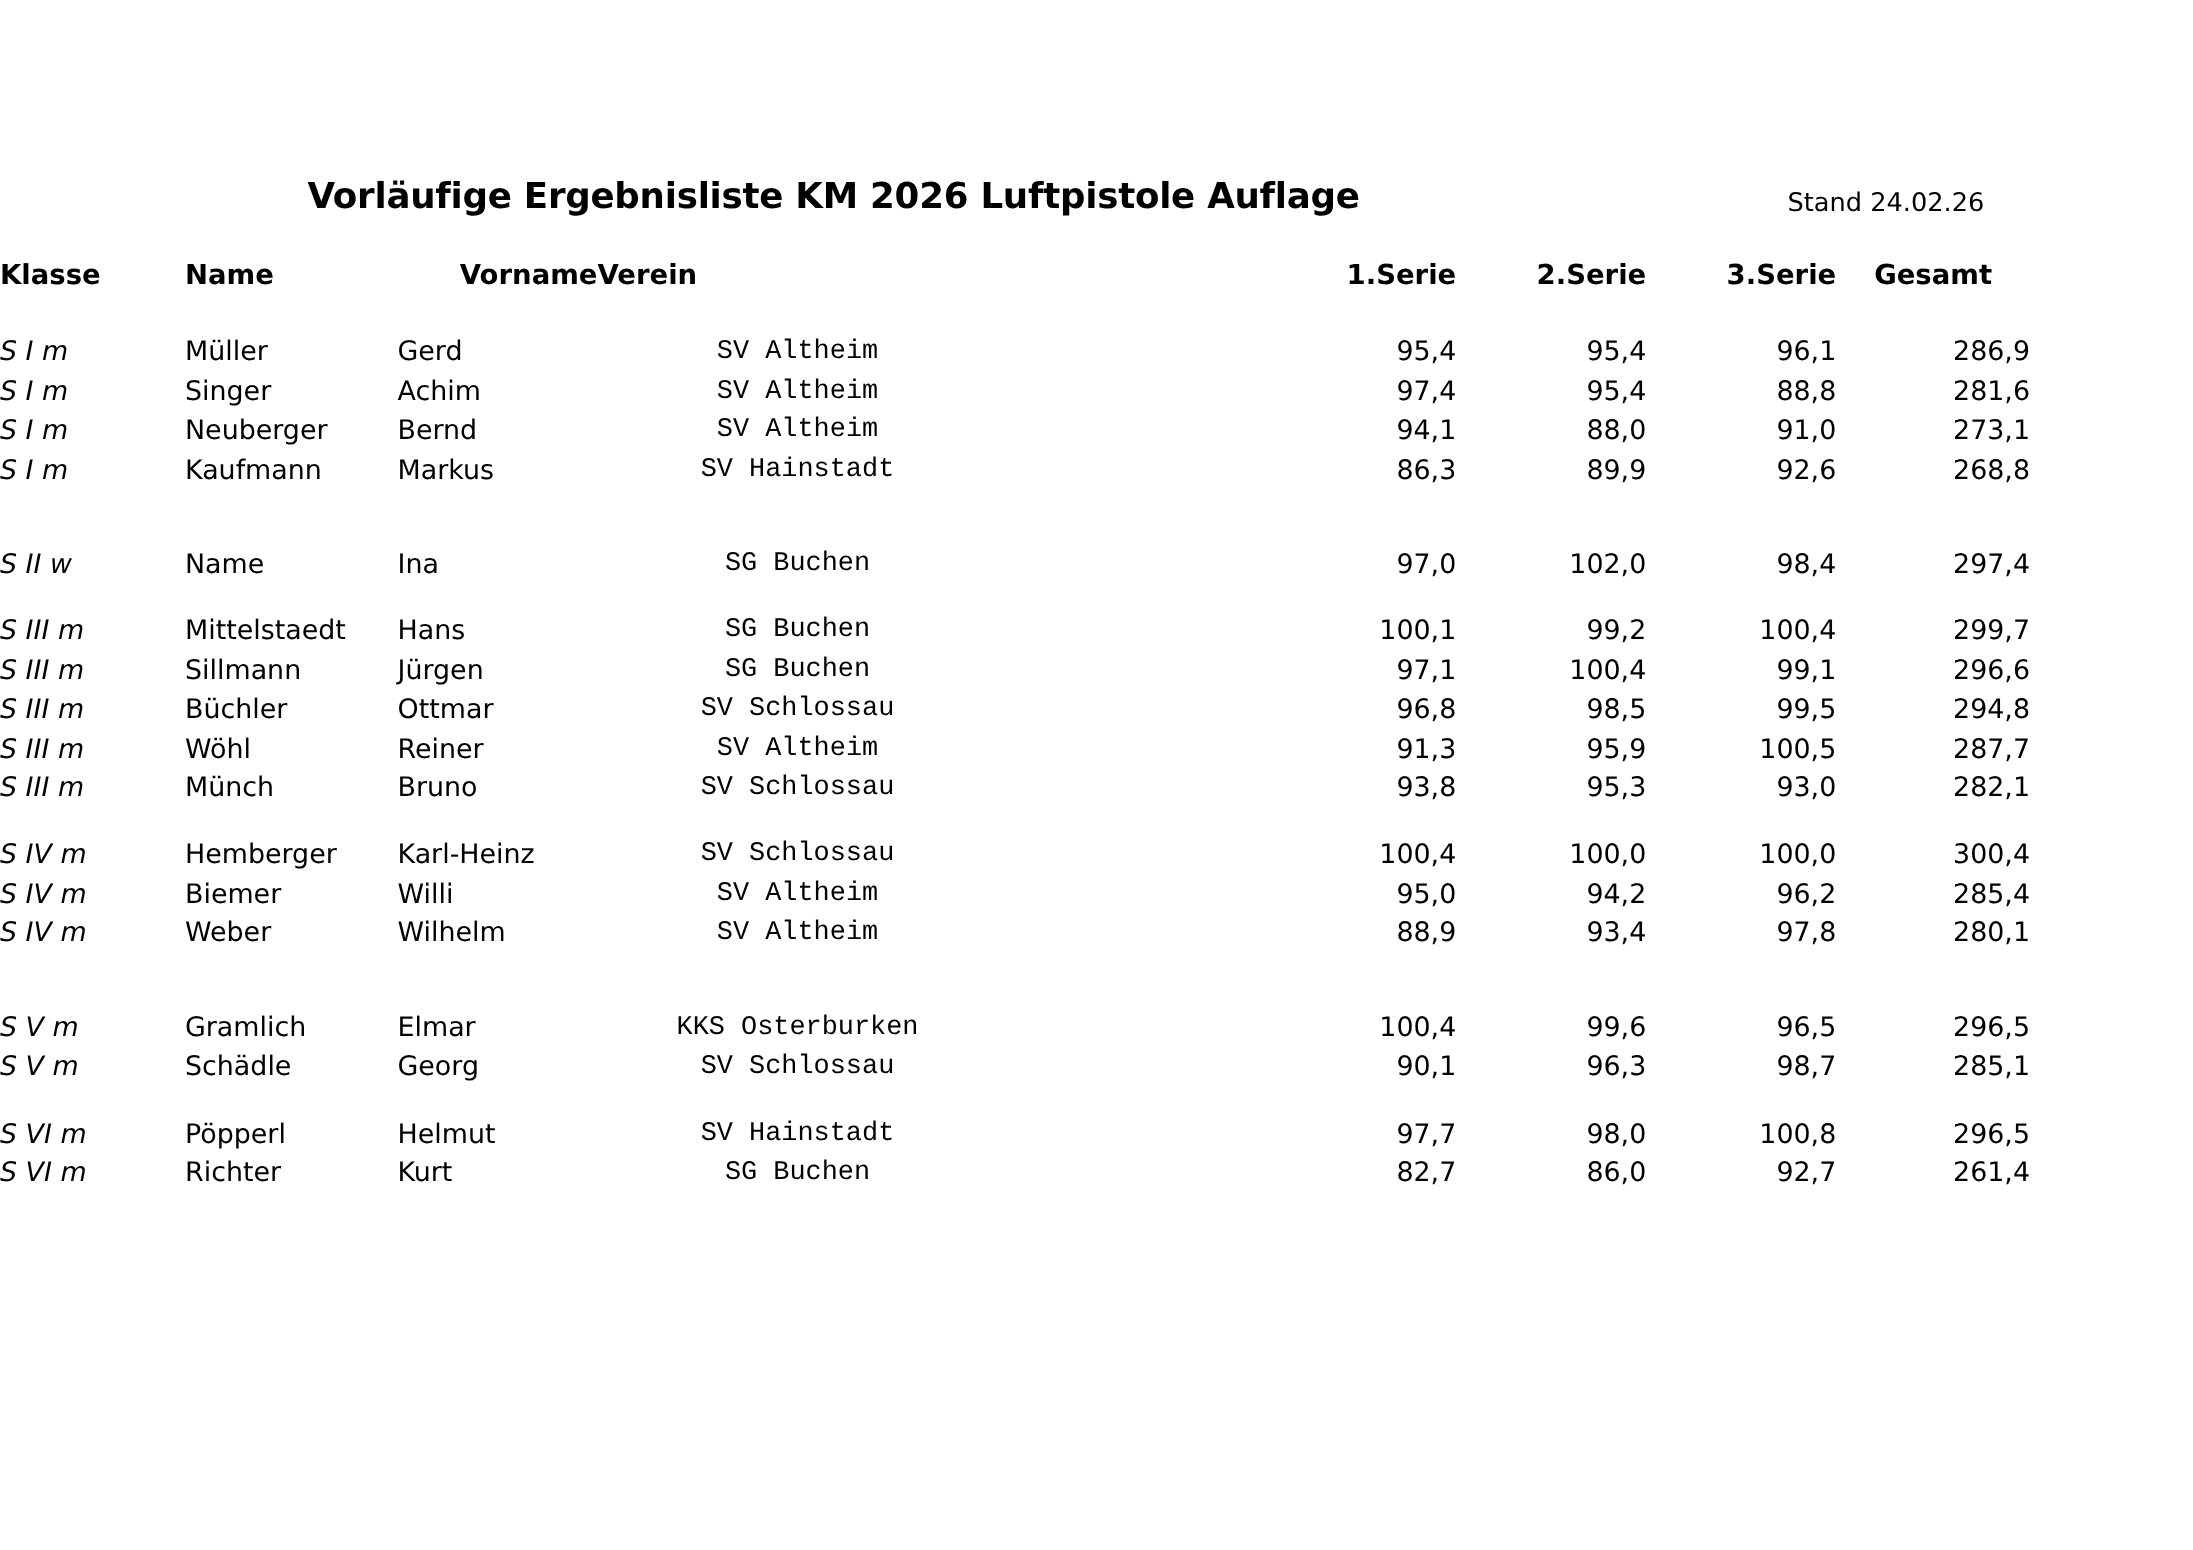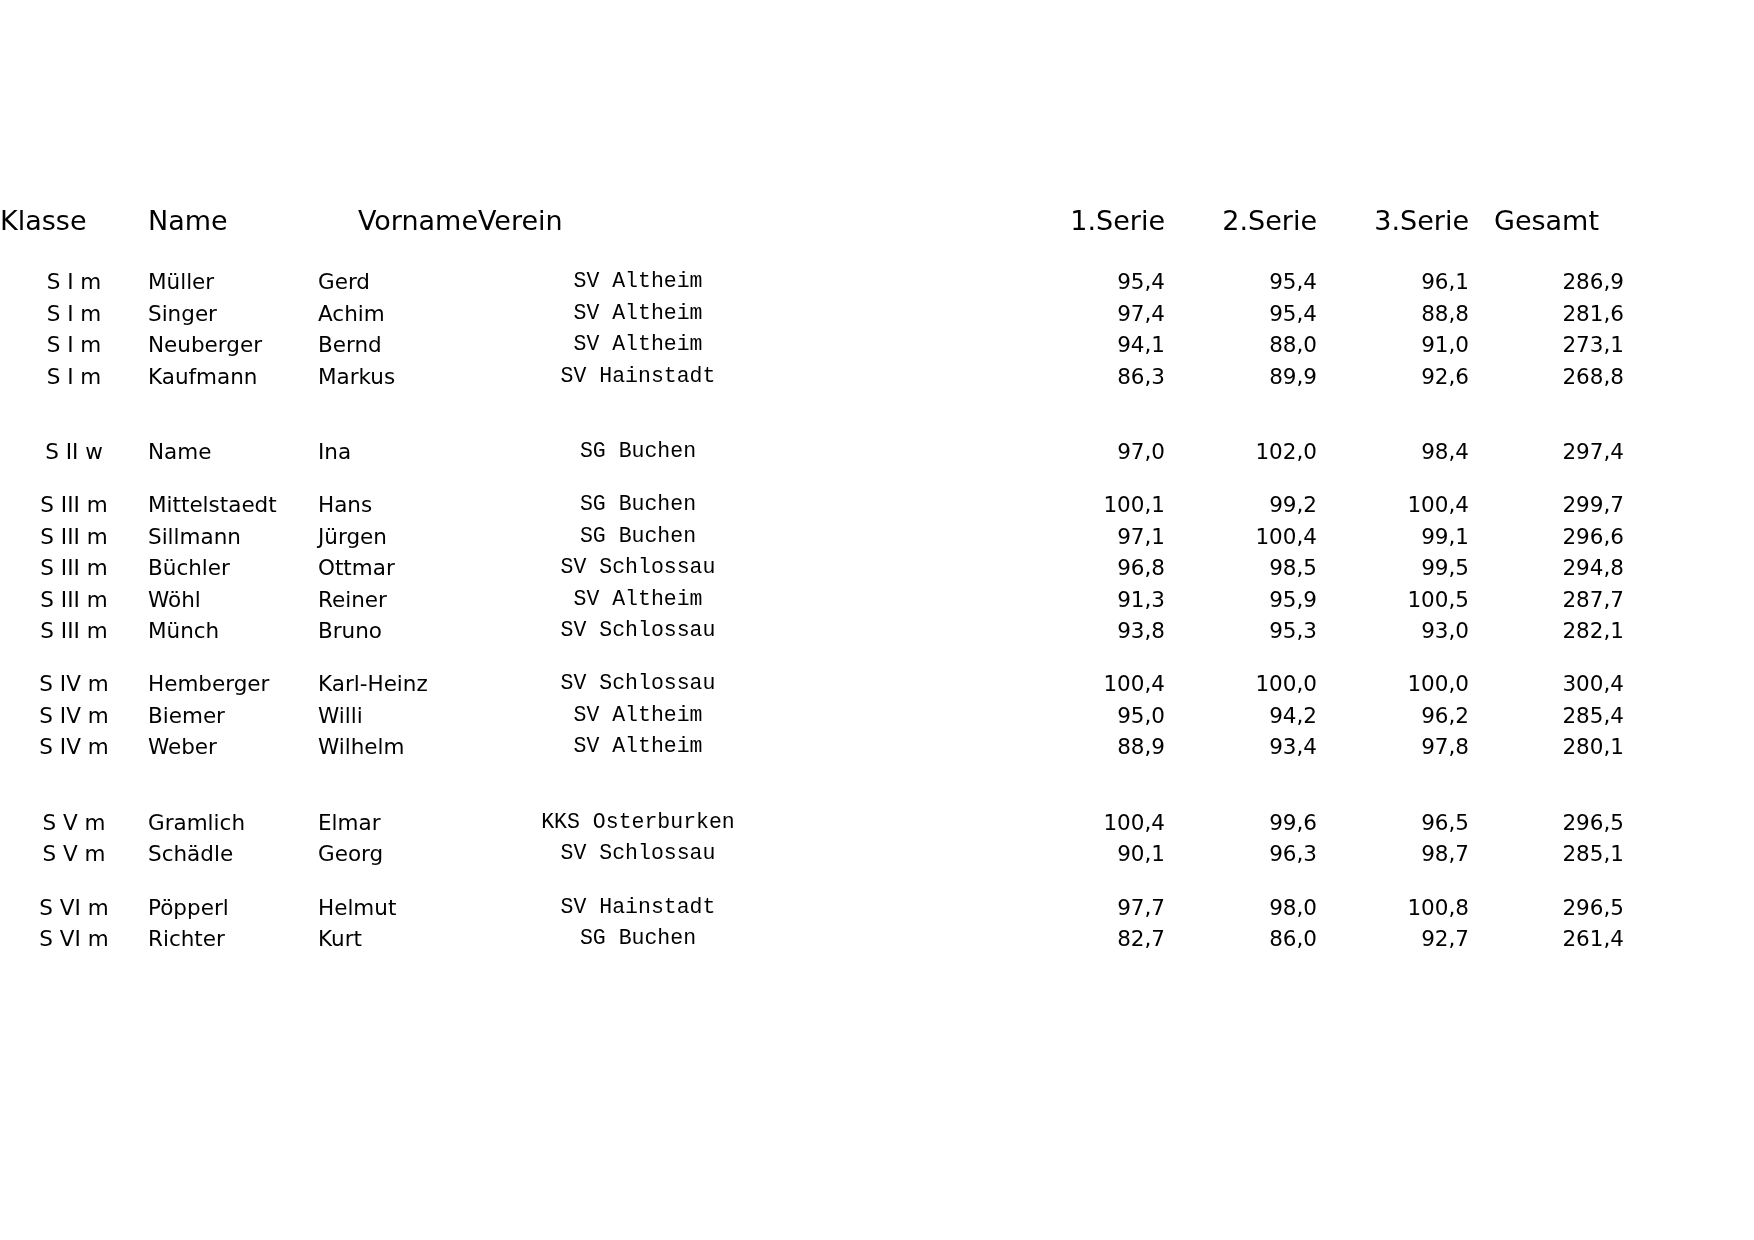--- a/index.html
+++ b/index.html
@@ -68,39 +68,39 @@
   table.results td {
     padding: 0;
     margin: 0;
     border: none;
     vertical-align: top;
     font-weight: normal;
     white-space: nowrap;
     height: 31.4px;
   }
   table.results thead th {
-    font-weight: normal;
-    font-size: 27px;
+    font-weight: bold;
+    font-size: 22px;
     padding-bottom: 30px;
     vertical-align: top;
   }
 
   
   col.c-klasse  { width: 148px; }
   col.c-name    { width: 170px; }
   col.c-vorname { width: 160px; }
   col.c-verein  { width: 320px; }
   col.c-gap     { width: 212px; }
   col.c-s1      { width: 155px; }
   col.c-s2      { width: 152px; }
   col.c-s3      { width: 152px; }
   col.c-ges     { width: 155px; }
   col.c-pad     { width: 130px; }
 
-  .cell-klasse  { text-align: center;  padding-left: 110px; }
+  .cell-klasse  { text-align: left;  padding-left: 110px; font-style: italic; }
   .cell-name    { text-align: left;  padding-left: 10px; }
   .cell-vorname { text-align: left;  padding-left: 12px; }
   .cell-verein  { text-align: center;  padding-left: 14px; font-family: Liberation Mono, monospace; }
   .cell-num     { text-align: right; padding-right: 8px; }
 
   
   .head-klasse  { text-align: left;  padding-left: 136px; }
   .head-name    { text-align: left;  padding-left: 62px; }
   .head-vorname { text-align: right;  padding-left: 48px; }
   .head-verein  { text-align: left;  padding-left: 71px; }
@@ -109,20 +109,24 @@
   .head-s3      { text-align: right; padding-right: 10px; }
   .head-ges     { padding-right: 6px; }
 
   tr.spacer-row td { height: 22px; font-size: 0; line-height: 22px; }
 </style>
 </head>
 <body>
 
 <div class="page">
 
+  <div class="header-row">
+    <div class="doc-title">Vorläufige Ergebnisliste KM 2026 Luftpistole Auflage</div>
+    <div class="doc-stand">Stand 24.02.26</div>
+  </div>
 
   <table class="results">
     <colgroup>
       <col class="c-klasse">
       <col class="c-name">
       <col class="c-vorname">
       <col class="c-verein">
       <col class="c-gap">
       <col class="c-s1">
       <col class="c-s2">

